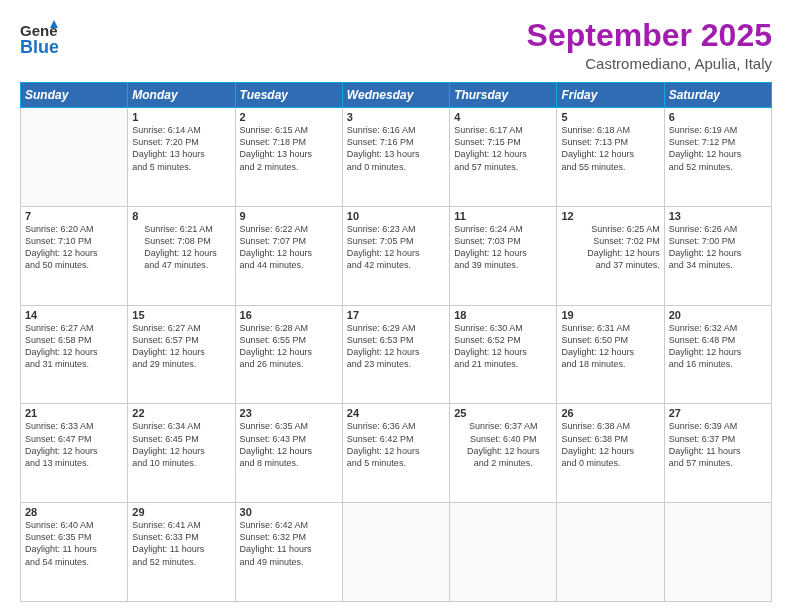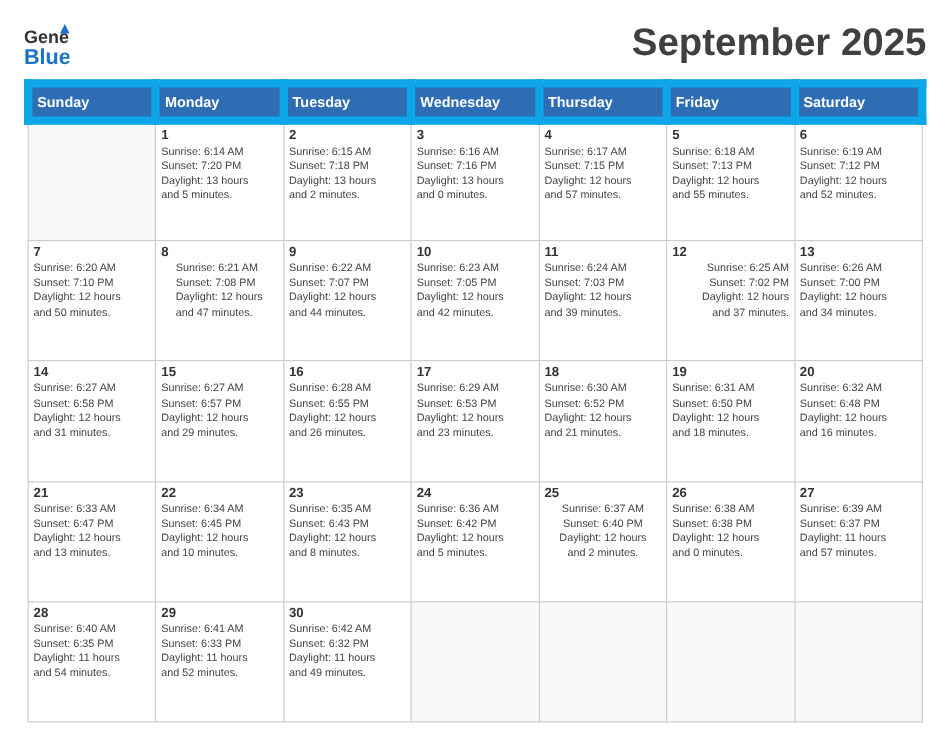--- a/index.html
+++ b/index.html
@@ -22,21 +22,21 @@
       justify-content: space-between;
       align-items: flex-start;
       margin-bottom: 10px;
     }
     .title-block {
       text-align: right;
     }
     .month-title {
       font-size: 32px;
       font-weight: bold;
-      color: #404040;
+      color: #a21caf;
       line-height: 1.1;
     }
     .location-title {
       font-size: 15px;
       color: #555;
       margin-top: 2px;
     }
     .calendar {
       flex: 1;
       border: 1px solid #ccc;
@@ -44,21 +44,22 @@
       width: 100%;
       table-layout: fixed;
     }
     .calendar th {
       background: #2e6db4;
       color: #fff;
       font-size: 12px;
       font-weight: bold;
       padding: 5px 4px;
       text-align: left;
-      border: 7px solid #0ea5e9;
+      border: 1px solid #0ea5e9;
+      font-style: italic;
     }
     .calendar td {
       border: 1px solid #ccc;
       vertical-align: top;
       padding: 3px 4px;
       font-size: 9.5px;
       color: #333;
       height: 82px;
     }
     .day-num {
@@ -93,20 +94,21 @@
   <div class="header">
     <div class="logo-wrap">
       <svg class="logo-icon" viewBox="0 0 38 38" xmlns="http://www.w3.org/2000/svg">
         <text x="0" y="18" font-size="15" font-weight="bold" fill="#333" font-family="Arial">General</text>
         <text x="0" y="35" font-size="18" font-weight="bold" fill="#1a73c7" font-family="Arial">Blue</text>
         <polygon points="34,2 38,10 30,10" fill="#1a73c7"></polygon>
       </svg>
     </div>
     <div class="title-block">
       <div class="month-title">September 2025</div>
+      <div class="location-title">Castromediano, Apulia, Italy</div>
     </div>
   </div>
 
   <table class="calendar">
     <thead>
       <tr>
         <th>Sunday</th>
         <th>Monday</th>
         <th>Tuesday</th>
         <th>Wednesday</th>

